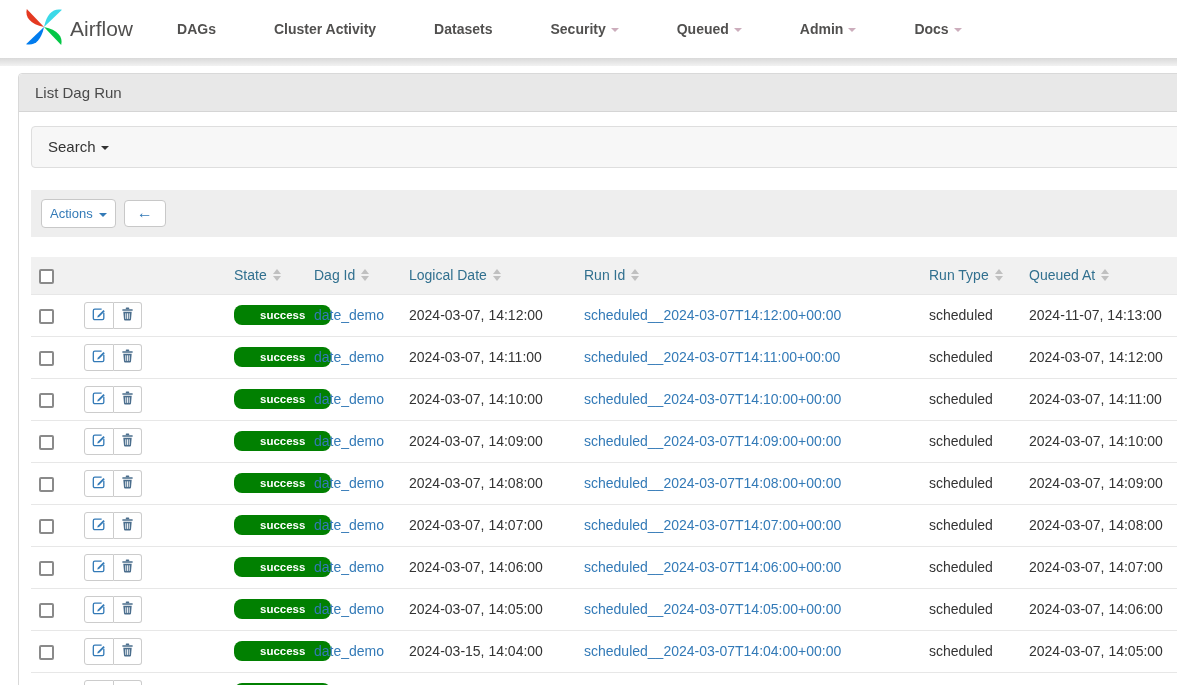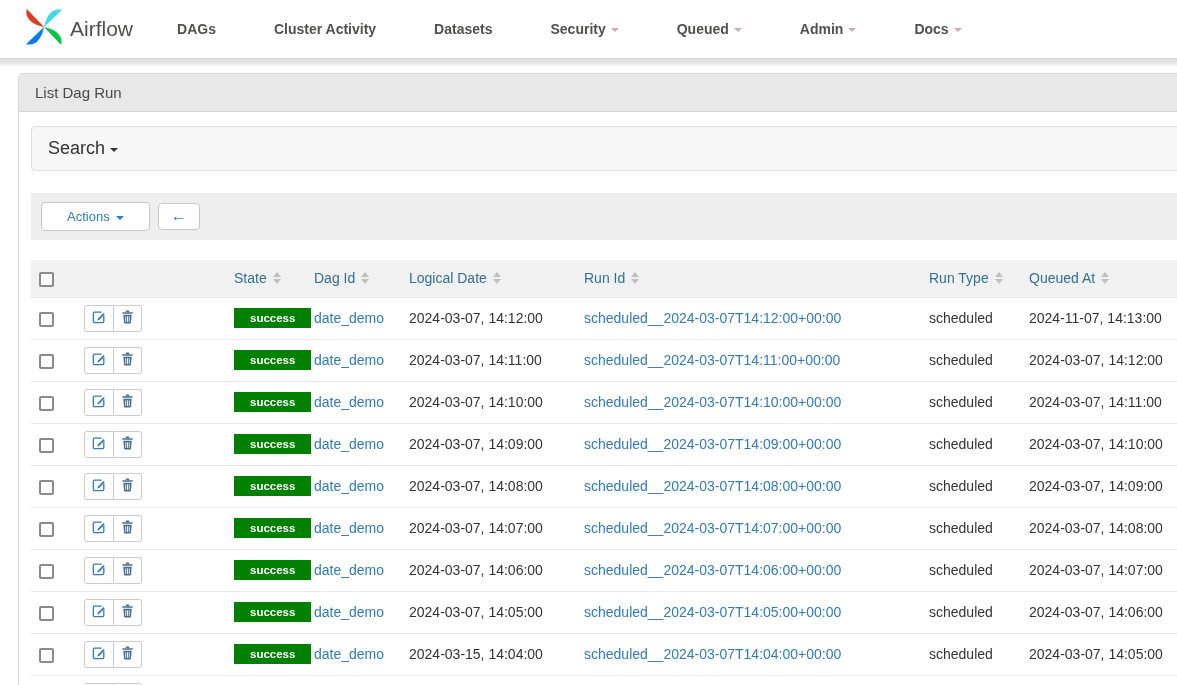--- a/index.html
+++ b/index.html
@@ -21,28 +21,28 @@
   
   .panel { margin-left:18px; width:1200px; background:#fff;
            border:1px solid #d9d9d9; border-radius:4px 4px 0 0; }
   .panel-heading { background:#e8e8e8; padding:10px 16px; font-size:15px; color:#4a4a4a;
                    border-bottom:1px solid #d5d5d5; border-radius:4px 4px 0 0; }
   .panel-body { padding:14px 12px; }
 
   
   .search-well { border:1px solid #dedede; border-radius:4px; background:#f7f7f7;
                  padding:11px 16px; margin-bottom:22px; }
-  .search-toggle { font-size:18px; color:#333; display:inline-flex; align-items:center; gap:5px; cursor:pointer; }
+  .search-toggle { font-size:15px; color:#333; display:inline-flex; align-items:center; gap:5px; cursor:pointer; }
   .search-toggle .caret { border-top-color:#333; }
 
   
   .actions-bar { background:#eeeeee; padding:9px 10px; margin-bottom:20px;
                  display:flex; align-items:center; gap:8px; }
   .btn { background:#fff; border:1px solid #c8c8c8; border-radius:4px; color:#337ab7;
-         font-size:13px; padding:6px 25px; cursor:pointer; display:inline-flex;
+         font-size:13px; padding:6px 8px; cursor:pointer; display:inline-flex;
          align-items:center; gap:6px; font-family:inherit; }
   .btn .caret { border-top-color:#337ab7; }
   .btn-back { font-size:16px; line-height:13px; padding:5px 12px 7px; }
 
   
   table { border-collapse:collapse; table-layout:fixed; width:1160px; font-size:14px; }
   col.c-check{width:45px} col.c-actions{width:150px} col.c-state{width:80px}
   col.c-dag{width:95px} col.c-logical{width:175px} col.c-runid{width:345px}
   col.c-runtype{width:100px} col.c-queued{width:170px}
   thead tr { background:#f1f1f1; }
@@ -62,21 +62,21 @@
   .cb { display:inline-block; width:15px; height:15px; border:2px solid #8a8a8a;
         border-radius:2px; background:#fff; cursor:pointer; vertical-align:middle; }
 
   .btn-group { display:inline-flex; }
   .icon-btn { background:#fff; border:1px solid #ccc; padding:4px 7px; cursor:pointer;
               display:inline-flex; align-items:center; }
   .icon-btn:first-child { border-radius:3px 0 0 3px; }
   .icon-btn:last-child { border-radius:0 3px 3px 0; border-left:none; }
 
   .state-badge { display:inline-block; background:#018001; color:#fff; font-weight:bold;
-                 font-size:11.5px; padding:4px 16px; border-radius:0; }
+                 font-size:11.5px; padding:4px 26px; border-radius:8px; }
 </style>
 </head>
 <body>
 
 <div class="navbar">
   <div class="brand">
     <span>
       <svg width="40" height="40" viewBox="0 0 100 100">
         <g>
           <path d="M50,50 L7,5 C2,26 16,43 50,50 Z" fill="#e43921"></path>

